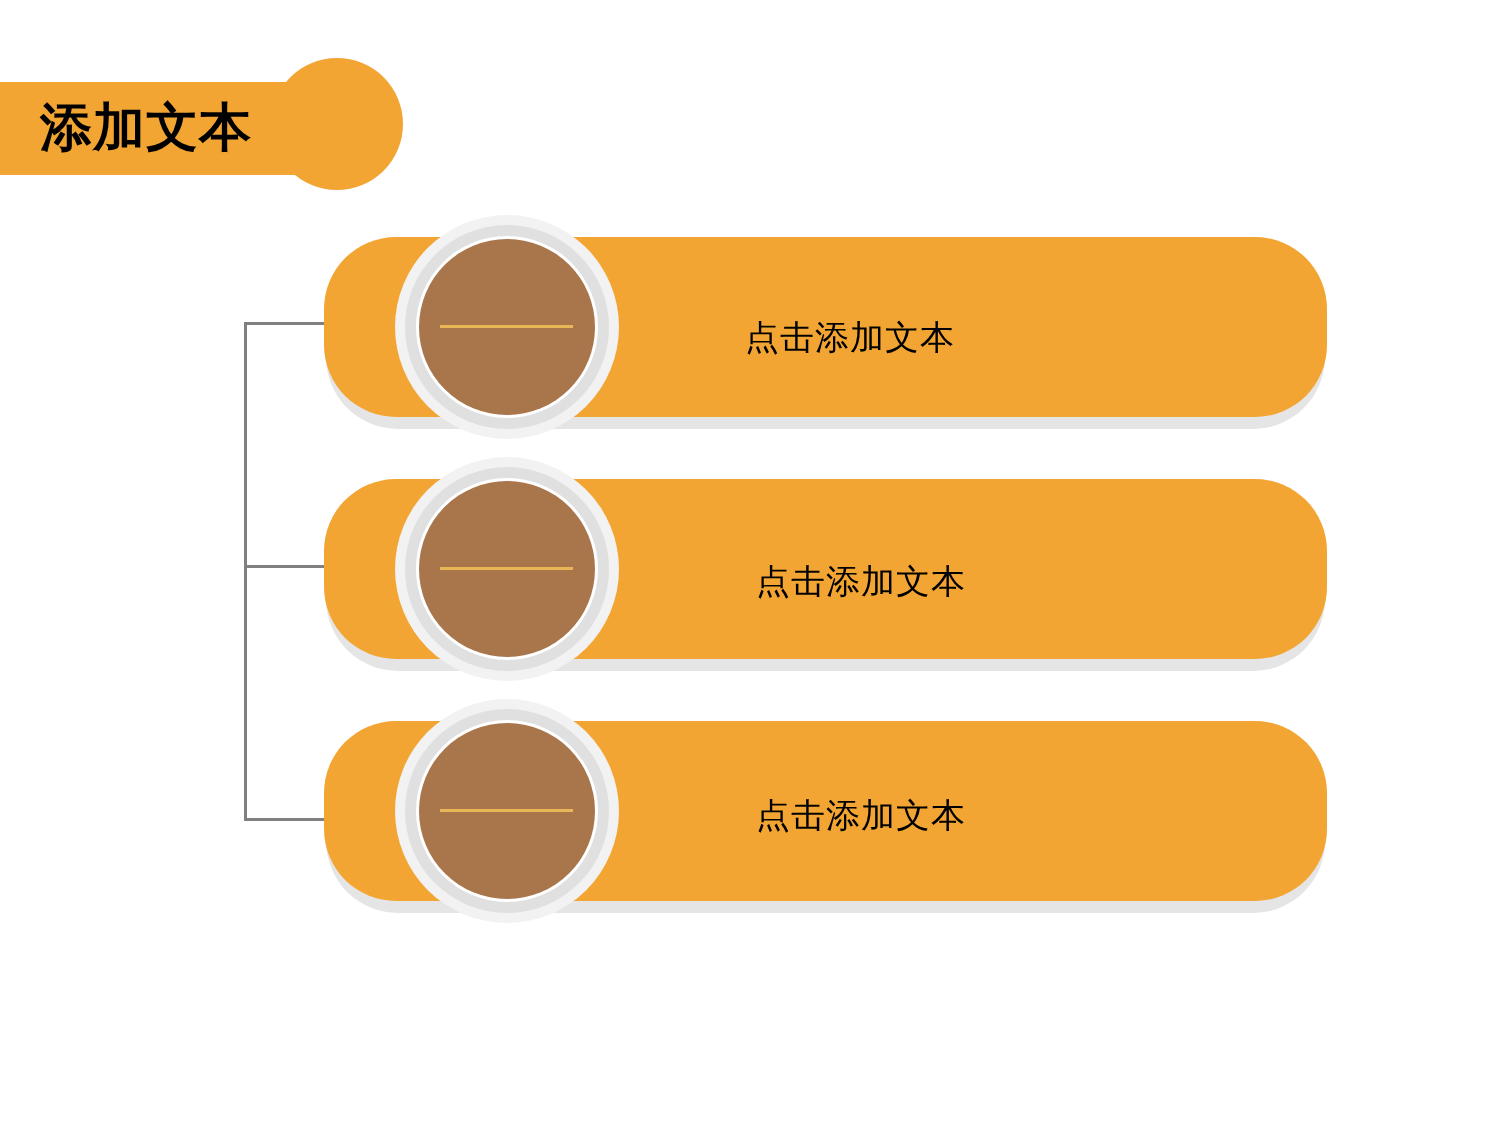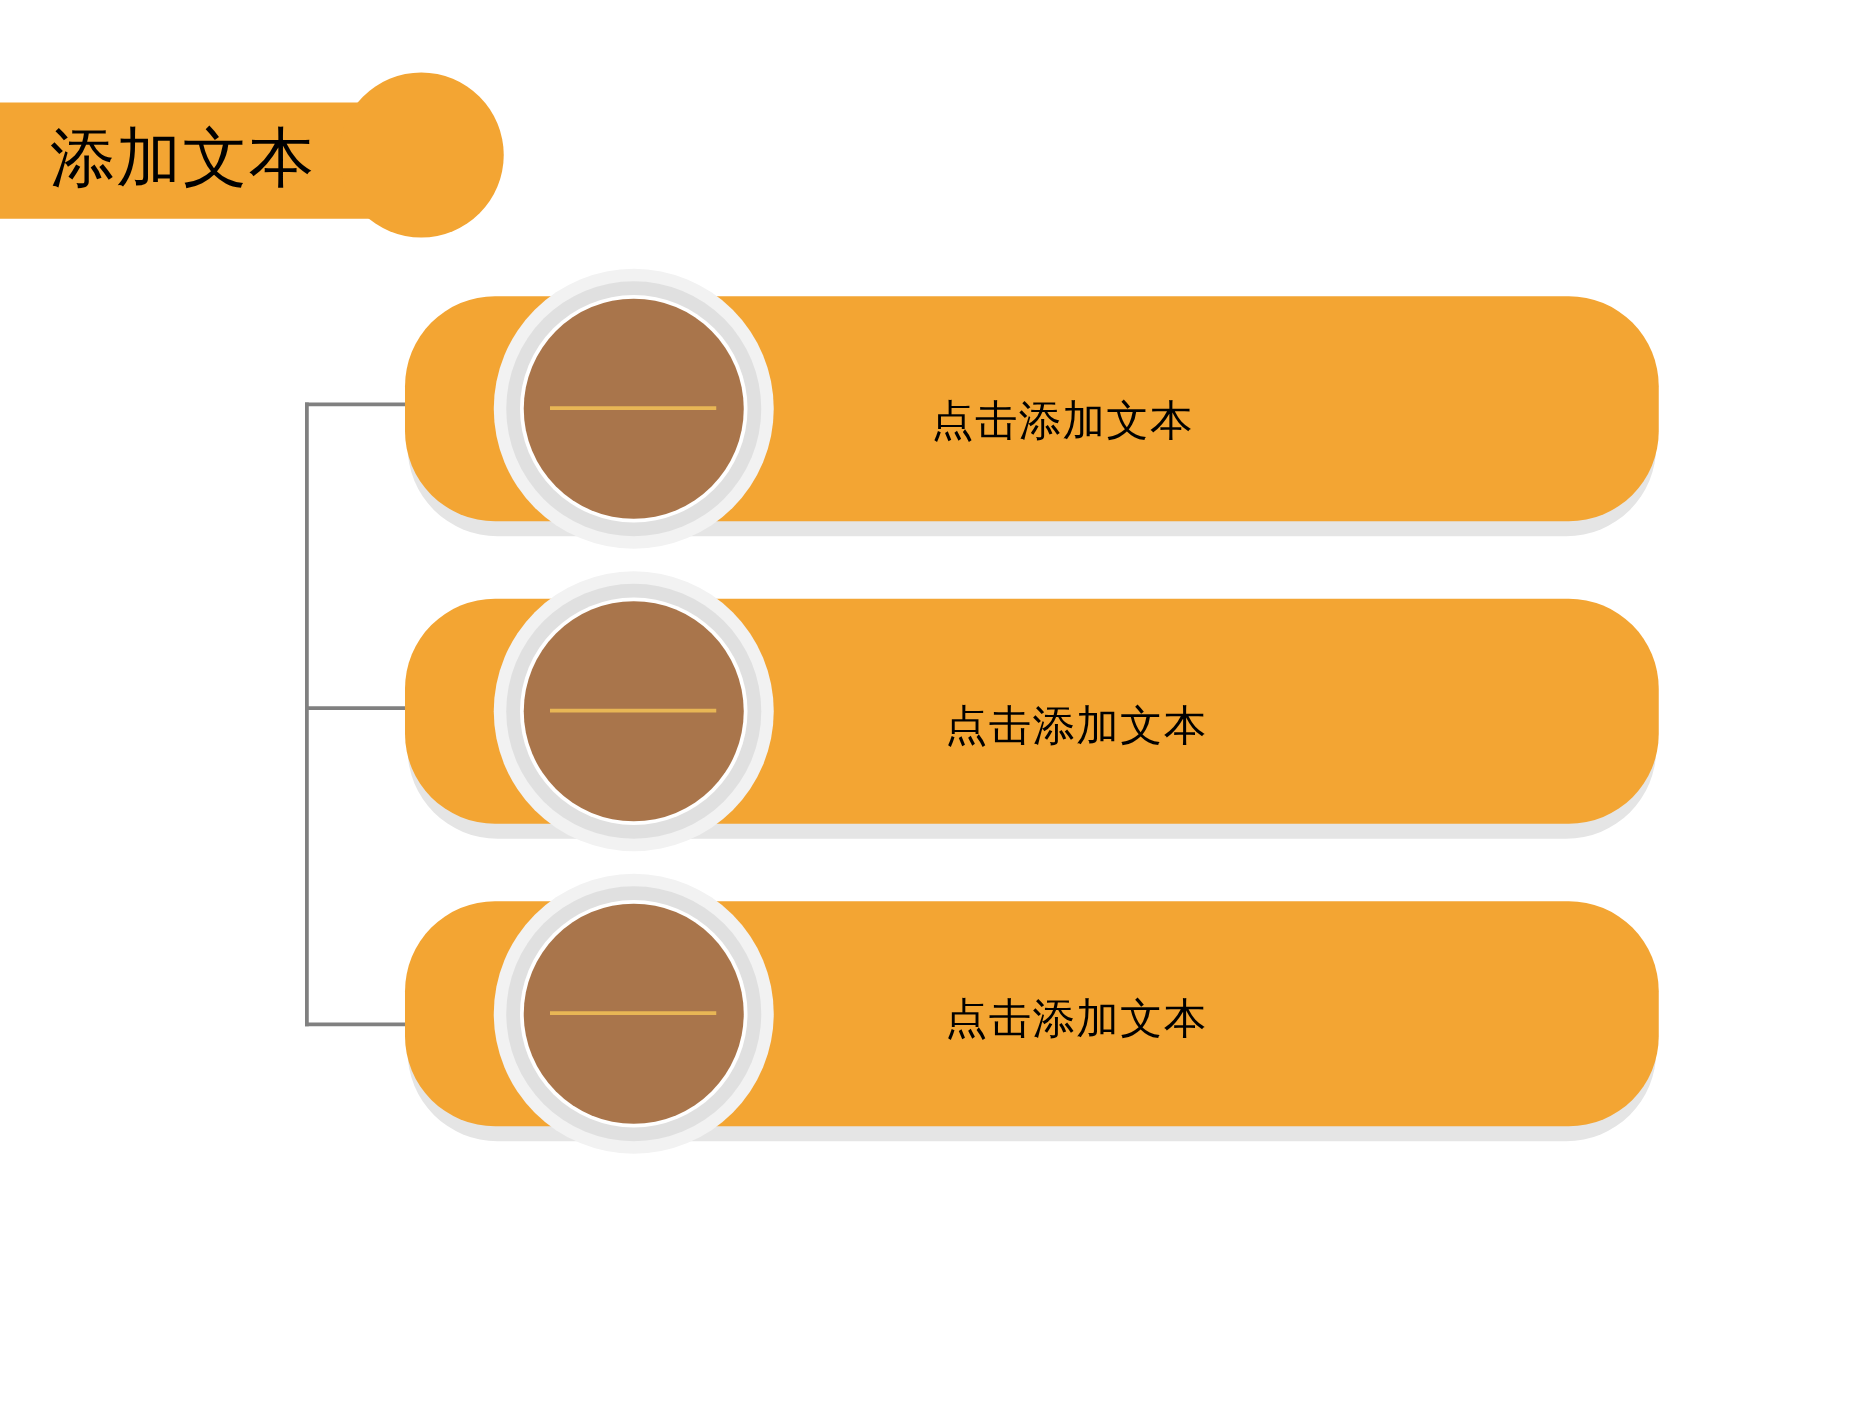--- a/index.html
+++ b/index.html
@@ -11,21 +11,21 @@
     .title-bar {
       position: absolute; left: 0; top: 82px; width: 320px; height: 93px;
       background: #f3a533;
     }
     .title-circle {
       position: absolute; left: 271px; top: 58px; width: 132px; height: 132px;
       border-radius: 50%; background: #f3a533;
     }
     .title-text {
       position: absolute; left: 40px; top: 96px; font-size: 52px; line-height: 62px;
-      color: #000; white-space: nowrap; letter-spacing: 1px;
+      color: #000; white-space: nowrap; letter-spacing: 1px; font-weight: bold;
     }
     .connector { position: absolute; background: #808080; }
     .item { position: absolute; left: 324px; width: 1003px; height: 161px; }
     .pill-shadow {
       position: absolute; left: 2px; top: 12px; width: 999px; height: 180px;
       border-radius: 72px; background: #e5e5e5;
     }
     .pill {
       position: absolute; left: 0; top: 0; width: 1003px; height: 180px;
       border-radius: 72px; background: #f3a533;

